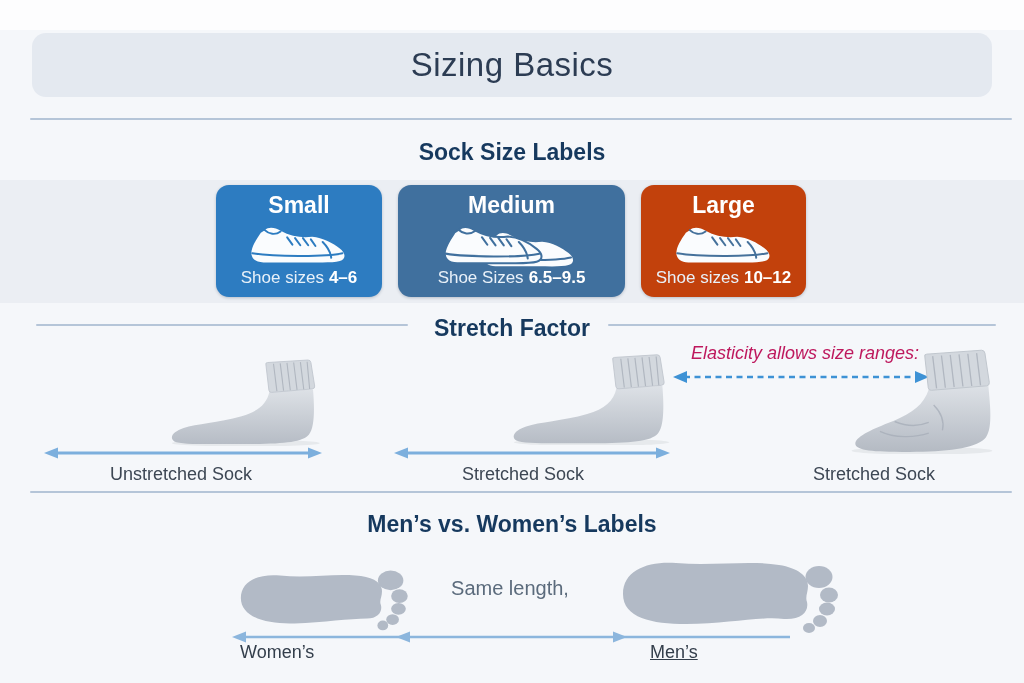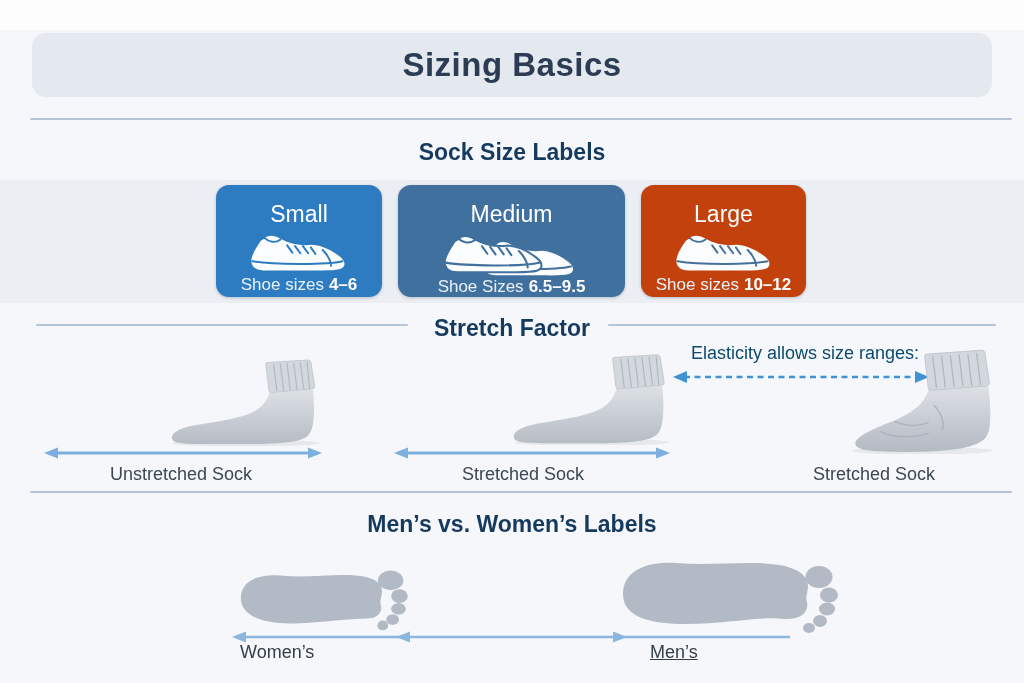--- a/index.html
+++ b/index.html
@@ -8,38 +8,38 @@
     background:#f5f7fa;
     font-family:"Liberation Sans",sans-serif;
     -webkit-font-smoothing:antialiased;
   }
   .abs{position:absolute;}
 
   
   .top-strip{left:0;top:0;width:1024px;height:30px;background:#fdfdfe;}
   .banner{left:32px;top:33px;width:960px;height:64px;background:#e4e9f0;border-radius:14px;
           display:flex;align-items:center;justify-content:center;}
-  .page-title{font-size:33px;font-weight:700;color:#2c3c53;letter-spacing:.5px;}
+  .page-title{font-size:33px;font-weight:400;color:#2c3c53;letter-spacing:.5px;}
 
   .divider{height:2px;background:#b5c5d8;border-radius:2px;}
 
   .section-heading{width:1024px;left:0;text-align:center;font-size:23px;font-weight:700;color:#16395e;}
 
   
   .card-band{left:0;top:180px;width:1024px;height:123px;background:#ebeef3;}
   .size-card{top:185px;height:112px;border-radius:13px;display:flex;flex-direction:column;
              align-items:center;color:#fff;box-shadow:0 1px 3px rgba(30,50,80,.25);}
-  .card-title{font-size:23px;font-weight:400;margin-top:16px;line-height:26px;}
+  .card-title{font-size:23px;font-weight:700;margin-top:7px;line-height:26px;}
   .card-icon{flex:1;display:flex;align-items:center;justify-content:center;margin-top:-2px;}
   .card-size{font-size:17px;margin-bottom:9px;color:#e9f1f9;white-space:nowrap;}
   .card-size b{color:#ffffff;font-weight:700;margin-left:5px;}
 
   
   .sock-label{font-size:18px;color:#3d4754;text-align:left;}
-  .elastic-note{font-size:18px;color:#0c4a6e;text-align:center;white-space:nowrap;}
+  .elastic-note{font-size:18px;color:#be185d;text-align:center;white-space:nowrap;font-style:italic;}
 
   
   .compare-note{font-size:20px;color:#5b6b7c;text-align:center;line-height:26px;}
   .foot-label{font-size:18px;color:#333e4b;}
 
   svg{display:block;}
 </style>
 </head>
 <body>
 
@@ -244,20 +244,21 @@
       <ellipse cx="203" cy="25" rx="13.5" ry="11"></ellipse>
       <ellipse cx="213" cy="43" rx="9" ry="7.5"></ellipse>
       <ellipse cx="211" cy="57" rx="8" ry="6.5"></ellipse>
       <ellipse cx="204" cy="69" rx="7" ry="6"></ellipse>
       <ellipse cx="193" cy="76" rx="6" ry="5"></ellipse>
     </g>
   </svg>
 </div>
 
 <div class="abs compare-note" style="left:370px;top:575px;width:280px;">
+  <div>Same length,</div>
 </div>
 
 <div class="abs" style="left:230px;top:629px;">
   <svg width="562" height="16" viewBox="0 0 562 16">
     <line x1="10" y1="8" x2="560" y2="8" stroke="#8cb6dd" stroke-width="2.6"></line>
     <polygon points="2,8 16,2.5 16,13.5" fill="#8cb6dd"></polygon>
     <polygon points="166,8 180,2.5 180,13.5" fill="#8cb6dd"></polygon>
     <polygon points="397,8 383,2.5 383,13.5" fill="#8cb6dd"></polygon>
   </svg>
 </div>

